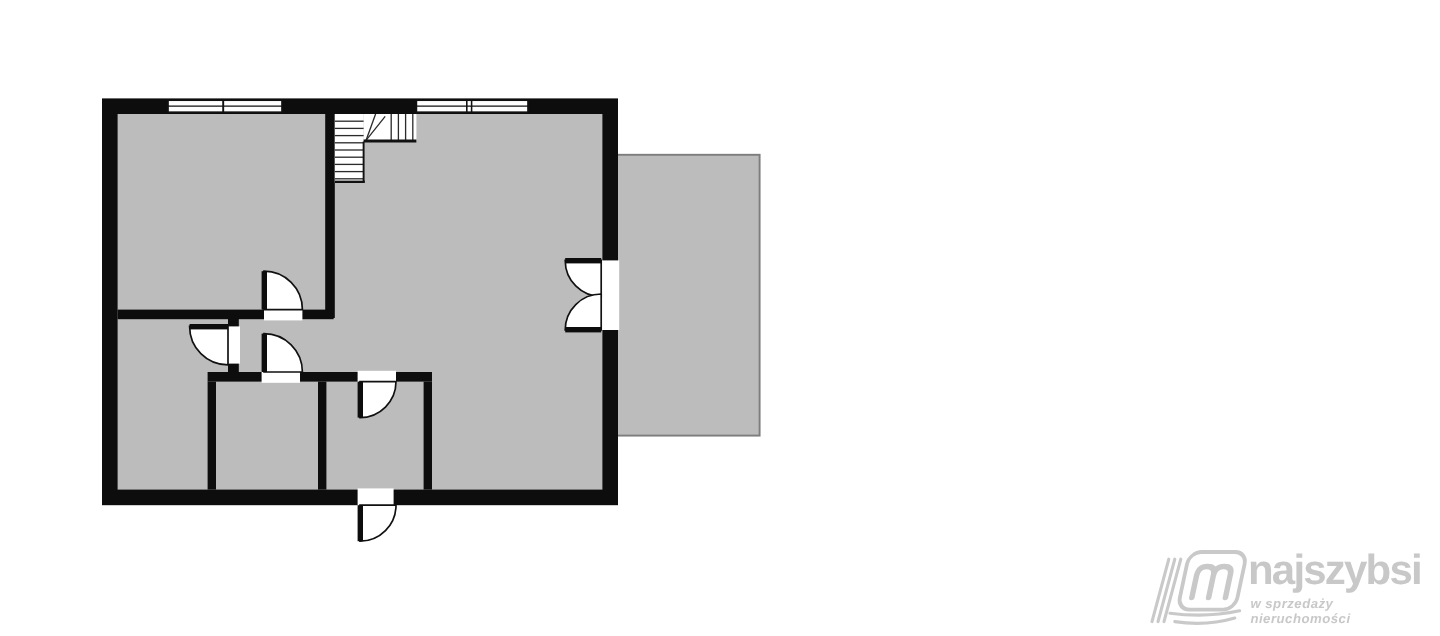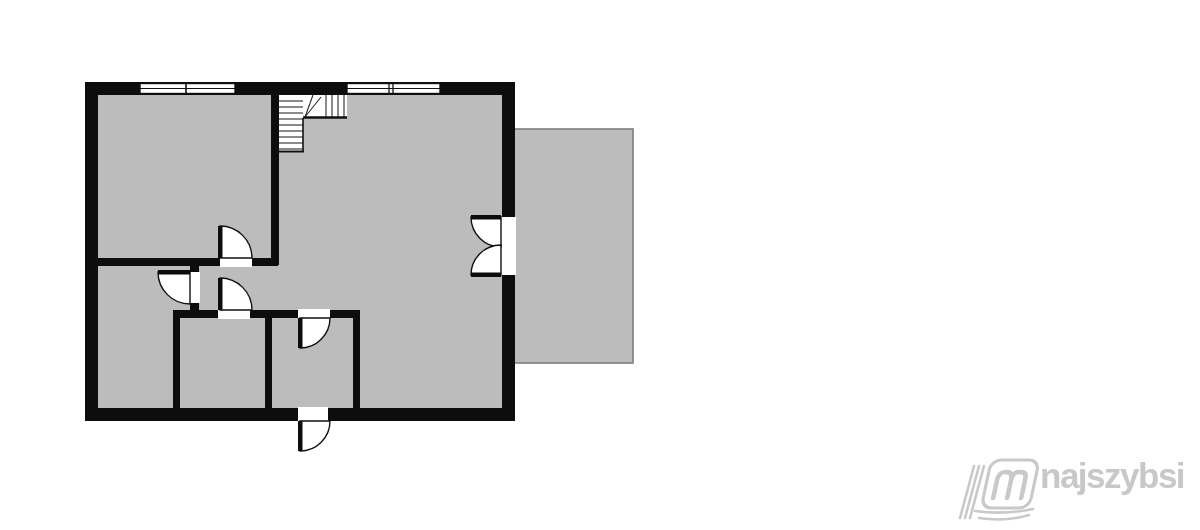--- a/index.html
+++ b/index.html
@@ -124,15 +124,16 @@
         <g transform="translate(12,0) skewX(-12)">
           <rect x="28" y="8" width="48" height="48" rx="10" fill="#ffffff" stroke-width="3.2"></rect>
           <path d="M 38 46 L 38 28 Q 38 20 45 20 Q 52 20 52 26 L 52 46 M 52 28 Q 52 20 59 20 Q 66 20 66 26 L 66 46" stroke-width="4.6"></path>
         </g>
 
         <path d="M 22 59 Q 52 63 80 57" stroke-width="2.6"></path>
         <path d="M 26 66 Q 52 70 76 63" stroke-width="2.6"></path>
       </g>
     </svg>
     <div class="brand-name">najszybsi</div>
+    <div class="brand-tagline">w sprzedaży nieruchomości</div>
   </div>
 
 </div>
 
 </body></html>

